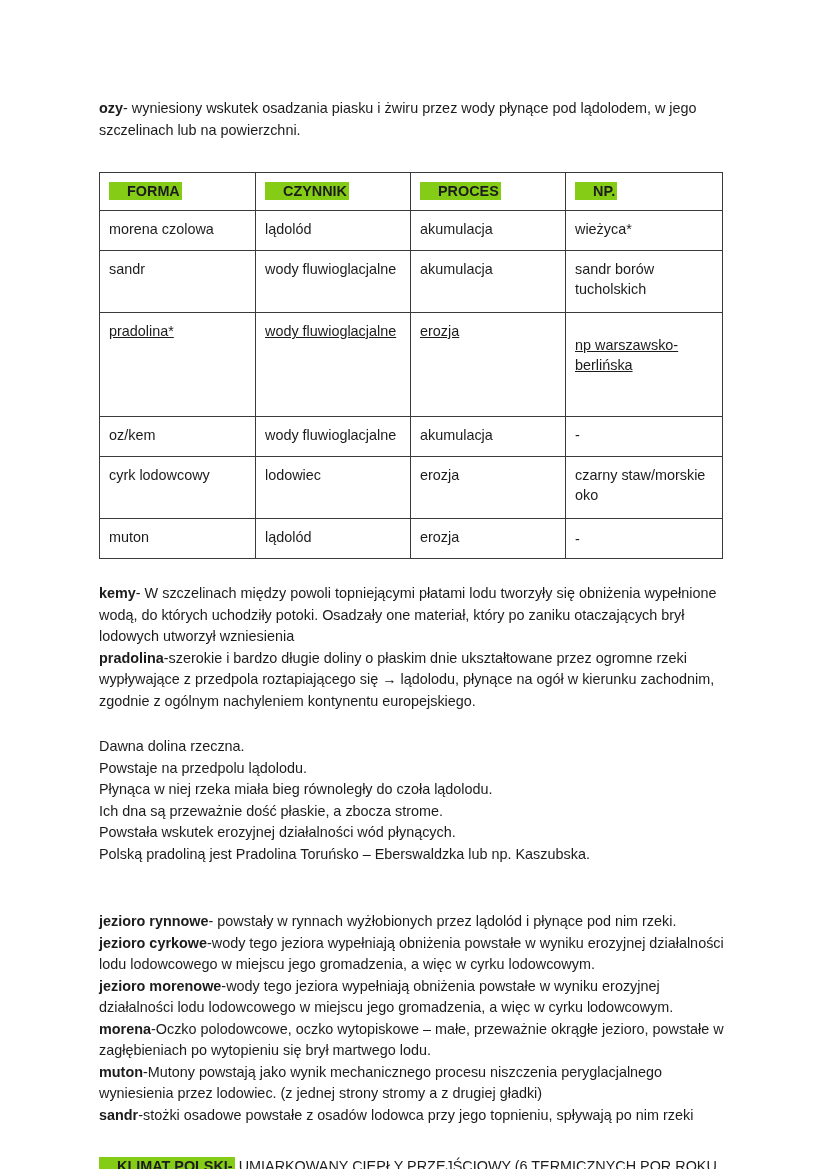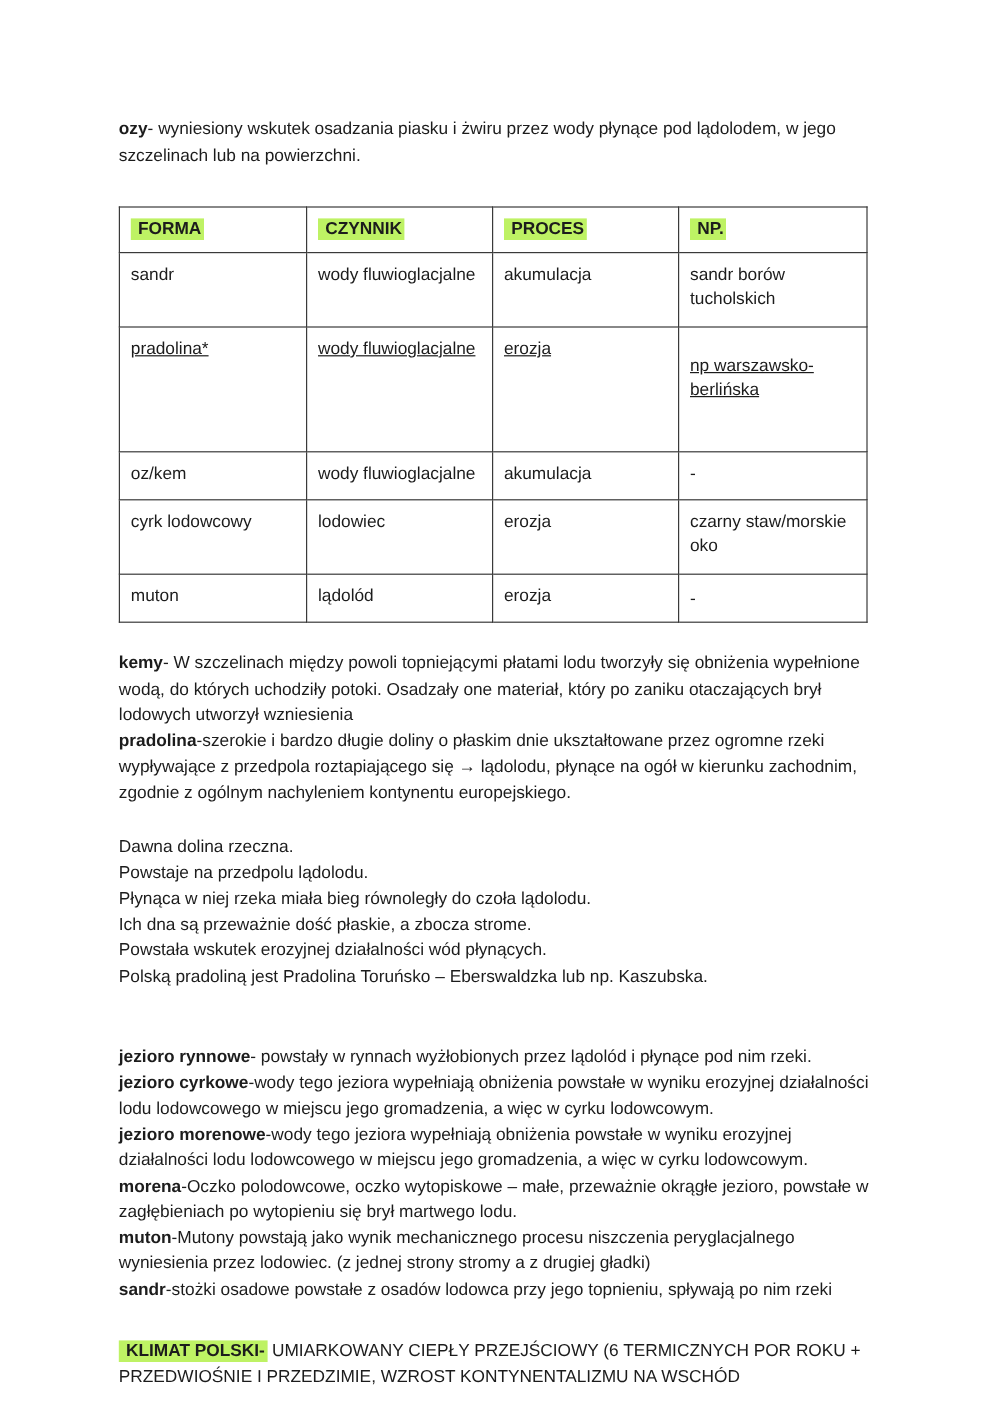--- a/index.html
+++ b/index.html
@@ -35,22 +35,22 @@
     line-height: 21.5px;
     color: #1c1c1c;
   }
   .para-intro {
     margin-bottom: 0;
   }
   b, .bold {
     font-weight: bold;
   }
   .hl {
-    background: #bef264;
-    padding: 1px 2px 1px 6px;
+    background: #84cc16;
+    padding: 1px 2px 1px 18px;
   }
 
   
   table.forms {
     border-collapse: collapse;
     table-layout: fixed;
     width: 623px;
     margin-top: 31px;
     border: 1.6px solid #333333;
   }
@@ -116,20 +116,26 @@
       </colgroup>
       <thead>
         <tr>
           <th><span class="hl">FORMA</span></th>
           <th><span class="hl">CZYNNIK</span></th>
           <th><span class="hl">PROCES</span></th>
           <th><span class="hl">NP.</span></th>
         </tr>
       </thead>
       <tbody>
+        <tr class="r-morena">
+          <td>morena czolowa</td>
+          <td>lądolód</td>
+          <td>akumulacja</td>
+          <td class="np">wieżyca*</td>
+        </tr>
         <tr class="r-sandr">
           <td>sandr</td>
           <td>wody fluwioglacjalne</td>
           <td>akumulacja</td>
           <td class="np">sandr borów tucholskich</td>
         </tr>
         <tr class="r-pradolina">
           <td>pradolina*</td>
           <td>wody fluwioglacjalne</td>
           <td>erozja</td>

